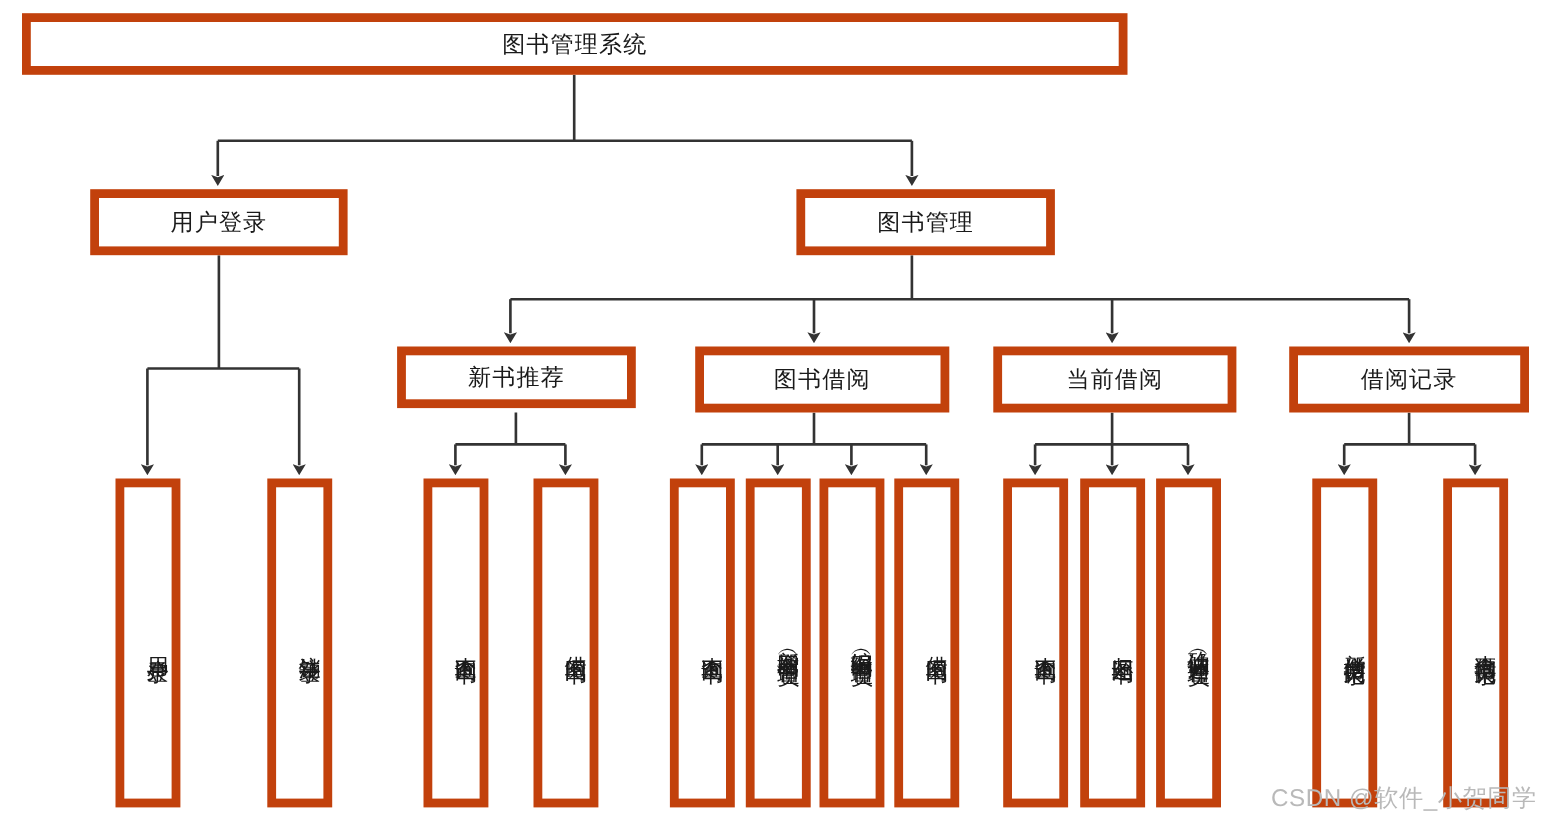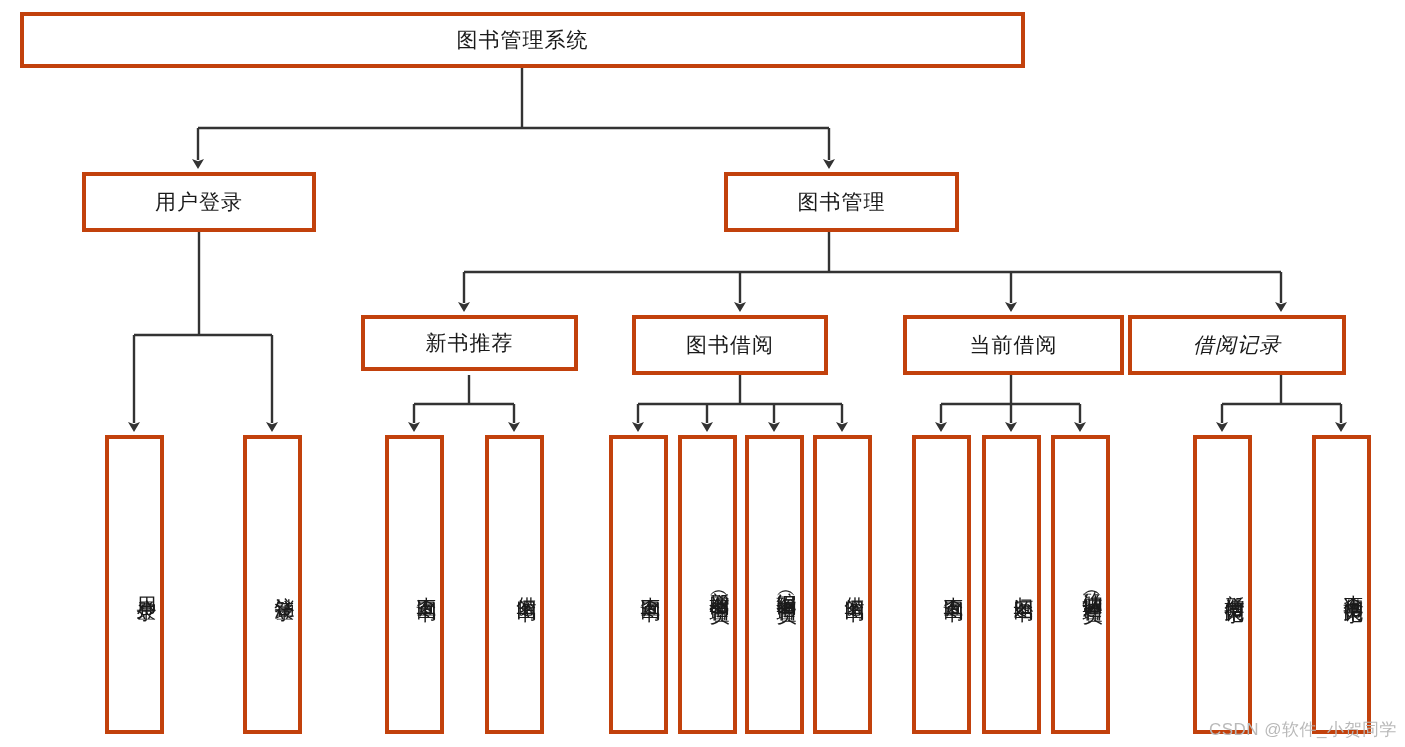--- a/index.html
+++ b/index.html
@@ -21,21 +21,21 @@
     position: absolute;
     left: 0;
     top: 0;
     width: 1405px;
     height: 747px;
     pointer-events: none;
   }
   .node {
     position: absolute;
     box-sizing: border-box;
-    border: 4px solid #c2410c;
+    border: 8px solid #c2410c;
     background: #ffffff;
     display: flex;
     align-items: center;
     justify-content: center;
     color: #1a1a1a;
   }
   .node.h {
     font-size: 21px;
     letter-spacing: 1px;
   }
@@ -52,21 +52,21 @@
   }
   .node.leaf .vtext {
     writing-mode: vertical-rl;
     text-orientation: upright;
     display: block;
   }
   .watermark {
     position: absolute;
     right: 8px;
     bottom: 6px;
-    font-size: 17px;
+    font-size: 22px;
     color: #b9b9b9;
     letter-spacing: 0.5px;
     white-space: nowrap;
   }
 </style>
 </head>
 <body>
 
 <div id="canvas">
 
@@ -127,27 +127,27 @@
   <div class="node h" style="left:82px; top:172px; width:234px; height:60px;">
     <span>用户登录</span>
   </div>
   <div class="node h" style="left:712px; top:172px; width:235px; height:60px;margin-left:12px;">
     <span>图书管理</span>
   </div>
 
   <div class="node h" style="left:361px; top:315px; width:217px; height:56px;">
     <span>新书推荐</span>
   </div>
-  <div class="node h" style="left:632px; top:315px; width:196px; height:60px;">
+  <div class="node h" style="left:632px; top:315px; width:231px; height:60px;">
     <span>图书借阅</span>
   </div>
   <div class="node h" style="left:903px; top:315px; width:221px; height:60px;">
     <span>当前借阅</span>
   </div>
-  <div class="node h" style="left:1128px; top:315px; width:218px; height:60px;font-style:italic;">
+  <div class="node h" style="left:1172px; top:315px; width:218px; height:60px;">
     <span>借阅记录</span>
   </div>
 
   <div class="node leaf" style="left:105px; top:435px; width:59px; height:299px;">
     <span class="vtext">用户登录</span>
   </div>
   <div class="node leaf" style="left:243px; top:435px; width:59px; height:299px;">
     <span class="vtext">注销登录</span>
   </div>
 

